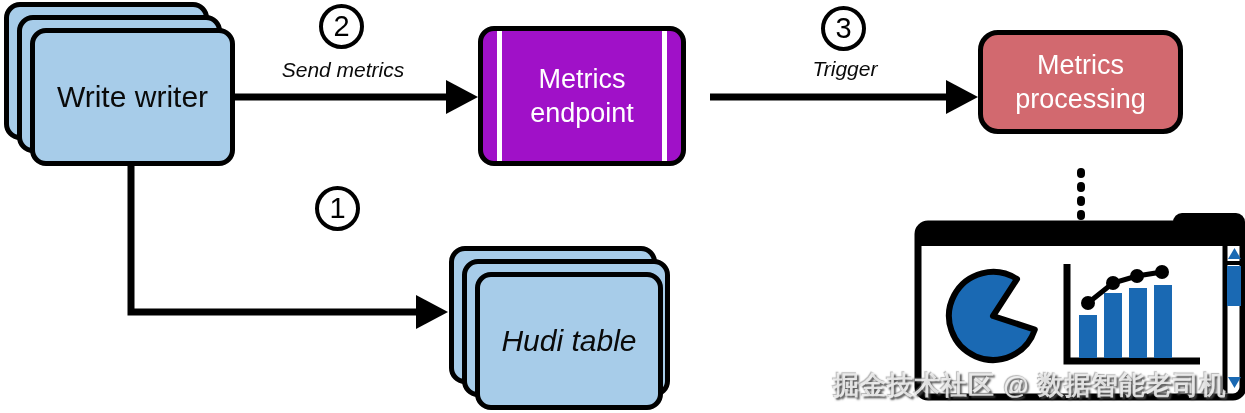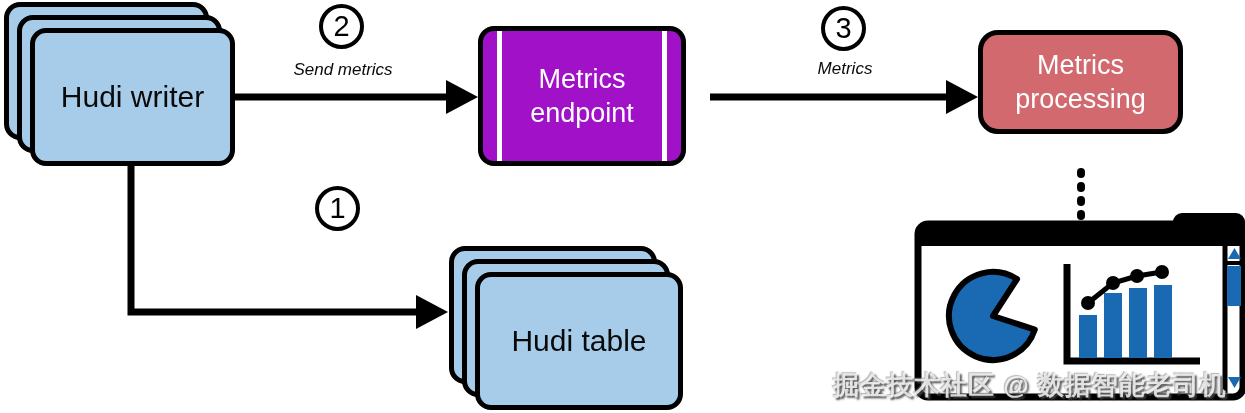--- a/index.html
+++ b/index.html
@@ -36,21 +36,21 @@
   .stripe-left{left:14px;}
   .stripe-right{right:14px;}
   
   .badge{
     position:absolute;width:45px;height:45px;box-sizing:border-box;
     border:4px solid #000;border-radius:50%;background:#fff;
     display:flex;align-items:center;justify-content:center;
     font-size:29px;color:#000;z-index:3;
   }
   .steplabel{
-    position:absolute;font-style:italic;font-size:17px;color:#0a0a0a;
+    position:absolute;font-style:italic;font-size:21px;color:#0a0a0a;
     text-align:center;line-height:33px;z-index:3;
   }
   
   .watermark{
     position:absolute;left:833px;top:368px;width:412px;z-index:6;
     font-size:26px;font-weight:700;letter-spacing:1px;white-space:nowrap;
     text-align:left;color:rgba(240,240,240,0.88);
     text-shadow:2px 2px 2px rgba(70,70,70,0.9), -1px -1px 1px rgba(120,120,120,0.55);
   }
   
@@ -116,51 +116,51 @@
       <circle cx="1113" cy="283" r="7" class="blk"></circle>
       <circle cx="1137" cy="276" r="7" class="blk"></circle>
       <circle cx="1162" cy="272" r="7" class="blk"></circle>
     </g>
   </svg>
 
   <div>
     <div class="card" style="left:4px;top:2px;width:205px;height:138px;"></div>
     <div class="card" style="left:17px;top:15px;width:205px;height:138px;"></div>
     <div class="card card-label" style="left:30px;top:28px;width:205px;height:138px;">
-      <span>Hudi writer</span>
+      <span>Write writer</span>
     </div>
   </div>
 
   <div class="node node-endpoint">
     <div class="queue-stripe stripe-left"></div>
     <div class="queue-stripe stripe-right"></div>
     <span class="label-inner">Metrics endpoint</span>
   </div>
 
   <div class="node node-processing">
     <span class="label-inner">Metrics processing</span>
   </div>
 
   <div>
     <div class="card" style="left:449px;top:246px;width:208px;height:138px;"></div>
     <div class="card" style="left:462px;top:259px;width:208px;height:138px;"></div>
-    <div class="card card-label" style="left:475px;top:272px;width:208px;height:138px;">
+    <div class="card card-label" style="left:475px;top:272px;width:188px;height:138px;font-style:italic;">
       <span>Hudi table</span>
     </div>
   </div>
 
   <div class="badge" style="left:319px;top:4px;">
     <span>2</span>
   </div>
   <div class="steplabel" style="left:248px;top:53px;width:190px;">Send metrics</div>
 
   <div class="badge" style="left:821px;top:6px;">
     <span>3</span>
   </div>
-  <div class="steplabel" style="left:755px;top:52px;width:180px;">Metrics</div>
+  <div class="steplabel" style="left:755px;top:52px;width:180px;">Trigger</div>
 
   <div class="badge" style="left:315px;top:186px;">
     <span>1</span>
   </div>
 
   <div class="watermark">掘金技术社区 @ 数据智能老司机</div>
 
 </div>
 
 </body></html>

